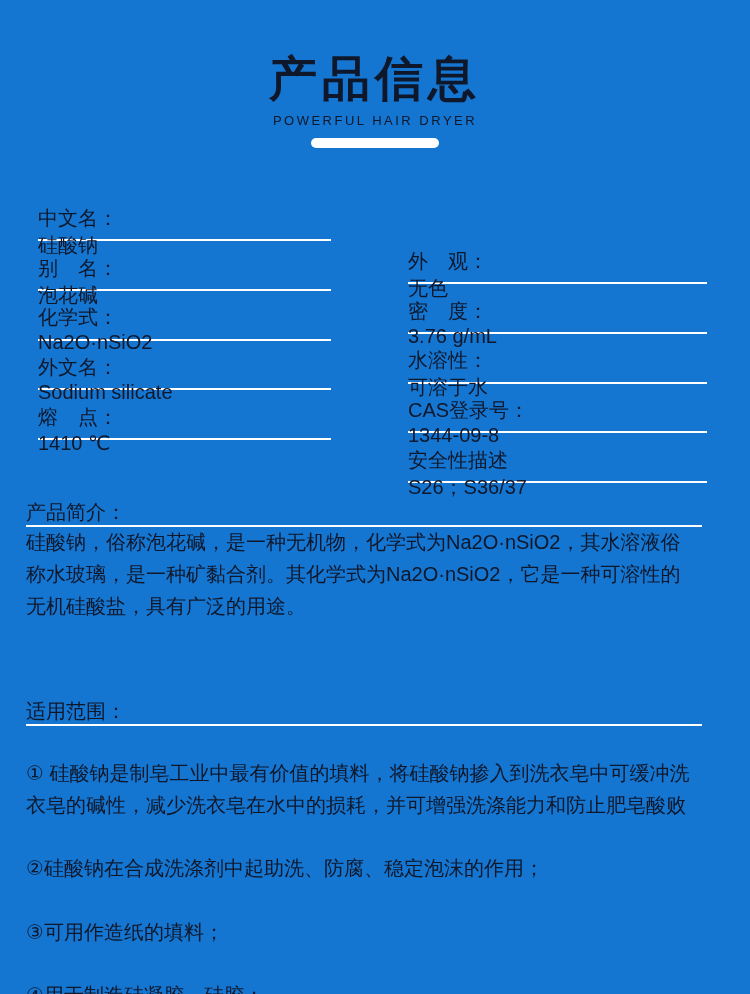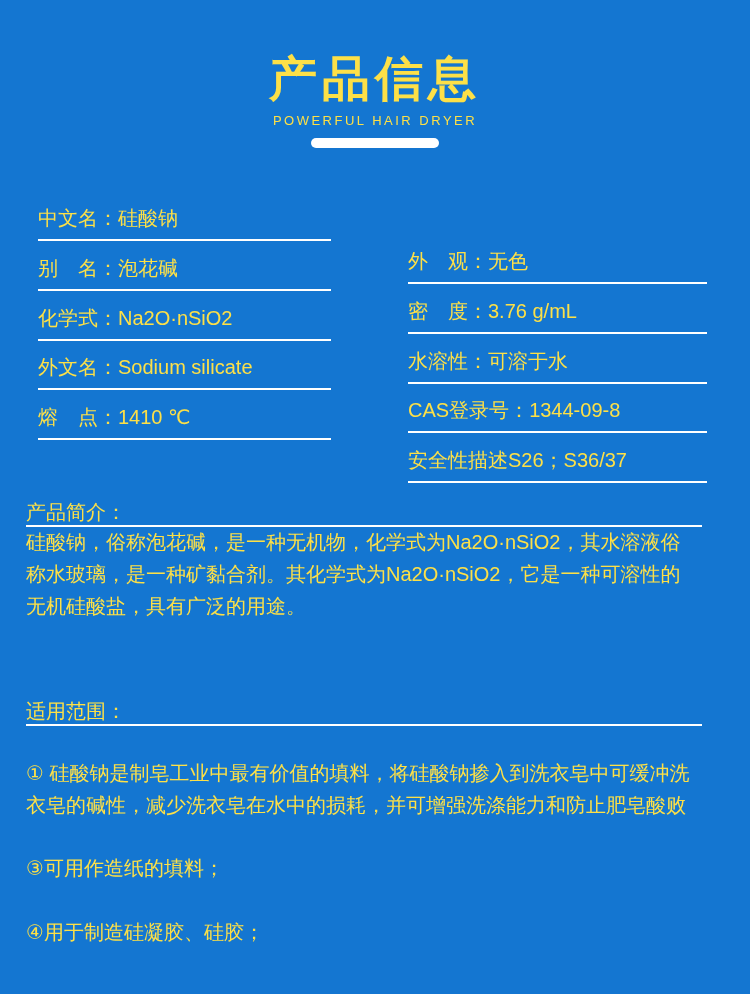--- a/index.html
+++ b/index.html
@@ -18,35 +18,35 @@
   .bar { width:128px; height:10px; background:#FFFFFF; border-radius:5px; margin:10px auto 0; }
   
   .specs { position:absolute; top:205px; left:38px; width:674px; display:flex; }
   .col-left  { width:293px; margin-right:77px; }
   .col-right { width:299px;margin-top:43px; }
   .field {
     box-sizing:border-box;
     height:36.3px; margin-bottom:13.4px;
     border-bottom:2px solid #FFFFFF;
     font-size:20px; white-space:nowrap;
-    display:flex; align-items:center; padding-bottom:7px;
+    display:flex; align-items:flex-start; padding-bottom:7px;flex-direction:column;
   }
   
   .section { position:absolute; left:26px; width:676px; }
   .section.intro { top:501px; }
   .section.scope { top:700px; }
   .section-heading { font-size:20px; line-height:22px; font-weight:400; }
   .section-divider { height:0; border-top:2px solid #FFFFFF; margin-top:2px; }
   .section-body { font-size:20px; line-height:31.8px; white-space:pre-line; }
   .scope-item { white-space:pre-line; }
 </style>
 </head>
 <body>
 
-<div class="page" style="background: rgb(20, 118, 209); color: #fde047; text-decoration: underline;">
+<div class="page" style="background: rgb(20, 118, 209); color: #0f172a; text-decoration: underline;">
 
   <header class="header">
     <div class="title">产品信息</div>
     <div class="subtitle">POWERFUL HAIR DRYER</div>
     <div class="bar"></div>
   </header>
 
   <div class="specs">
     <div class="col-left">
       <div class="field">
@@ -101,19 +101,20 @@
 称水玻璃，是一种矿黏合剂。其化学式为Na2O·nSiO2，它是一种可溶性的
 无机硅酸盐，具有广泛的用途。</div>
   </section>
 
   <section class="section scope">
     <div class="section-heading">适用范围：</div>
     <div class="section-divider"></div>
     <div class="section-body">
       <div class="scope-item">① 硅酸钠是制皂工业中最有价值的填料，将硅酸钠掺入到洗衣皂中可缓冲洗
 衣皂的碱性，减少洗衣皂在水中的损耗，并可增强洗涤能力和防止肥皂酸败</div>
+      <div class="scope-item">②硅酸钠在合成洗涤剂中起助洗、防腐、稳定泡沫的作用；</div>
       <div class="scope-item">③可用作造纸的填料；</div>
       <div class="scope-item">④用于制造硅凝胶、硅胶；</div>
       
     </div>
   </section>
 
 </div>
 
 </body></html>

